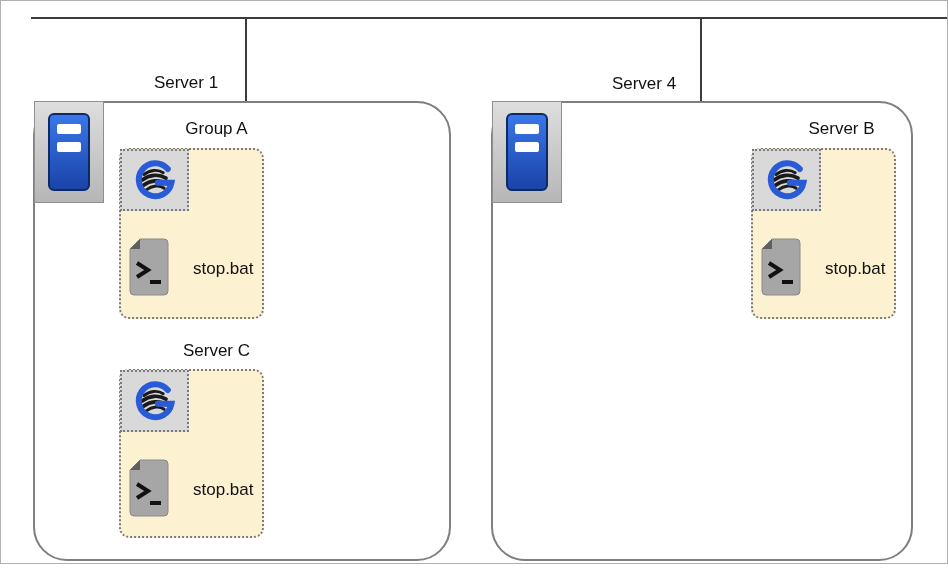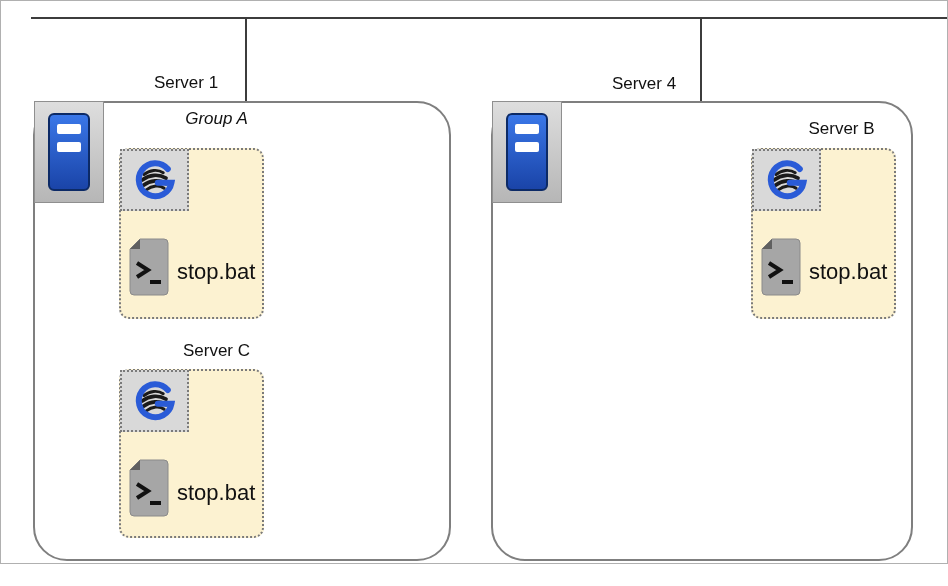--- a/index.html
+++ b/index.html
@@ -48,21 +48,21 @@
   .gbox-c{left:118px;top:368px;height:169px;}
   .gbox-b{left:750px;top:147px;height:171px;}
   
   .gicon{
     width:69px;height:62px;background:#d9d9d9;border:2px dotted #7a7a7a;
     box-sizing:border-box;display:flex;align-items:center;justify-content:center;
     z-index:3;
   }
   
   .batch-icon{z-index:3;}
-  .script-label{font-size:22px;z-index:3;white-space:nowrap;}
+  .script-label{font-size:17px;z-index:3;white-space:nowrap;margin-left:16px;}
 </style>
 </head>
 <body>
 
 <div class="canvas">
 
   <div class="abs bus-line"></div>
   <div class="abs drop-line drop-s1"></div>
   <div class="abs drop-line drop-s2"></div>
 
@@ -78,21 +78,21 @@
       <div class="bar"></div>
     </div>
   </div>
   <div class="abs server-icon" style="left:491px;top:100px;">
     <div class="tower">
       <div class="bar"></div>
       <div class="bar"></div>
     </div>
   </div>
 
-  <div class="abs group-label" style="left:168px;top:108px;font-style:italic;">Group A</div>
+  <div class="abs group-label" style="left:168px;top:118px;">Group A</div>
   <div class="abs group-box gbox-a"></div>
   <div class="abs gicon" style="left:119px;top:148px;">
     <svg width="44" height="44" viewBox="0 0 48 48">
       <g stroke="#1a1a1a" fill="none" stroke-linecap="round">
         <path d="M12 18 C18 13, 27 12, 33 16" stroke-width="3.2"></path>
         <path d="M10 24 C18 18, 28 17, 36 22" stroke-width="4"></path>
         <path d="M11 30 C19 24, 29 23, 36 28" stroke-width="4"></path>
         <path d="M14 35 C21 30, 29 29, 34 33" stroke-width="3.2"></path>
       </g>
       <path d="M38 12 A18 18 0 1 0 42 27 H27" stroke="#2a5bd7" stroke-width="6.5" fill="none" stroke-linecap="round"></path>

